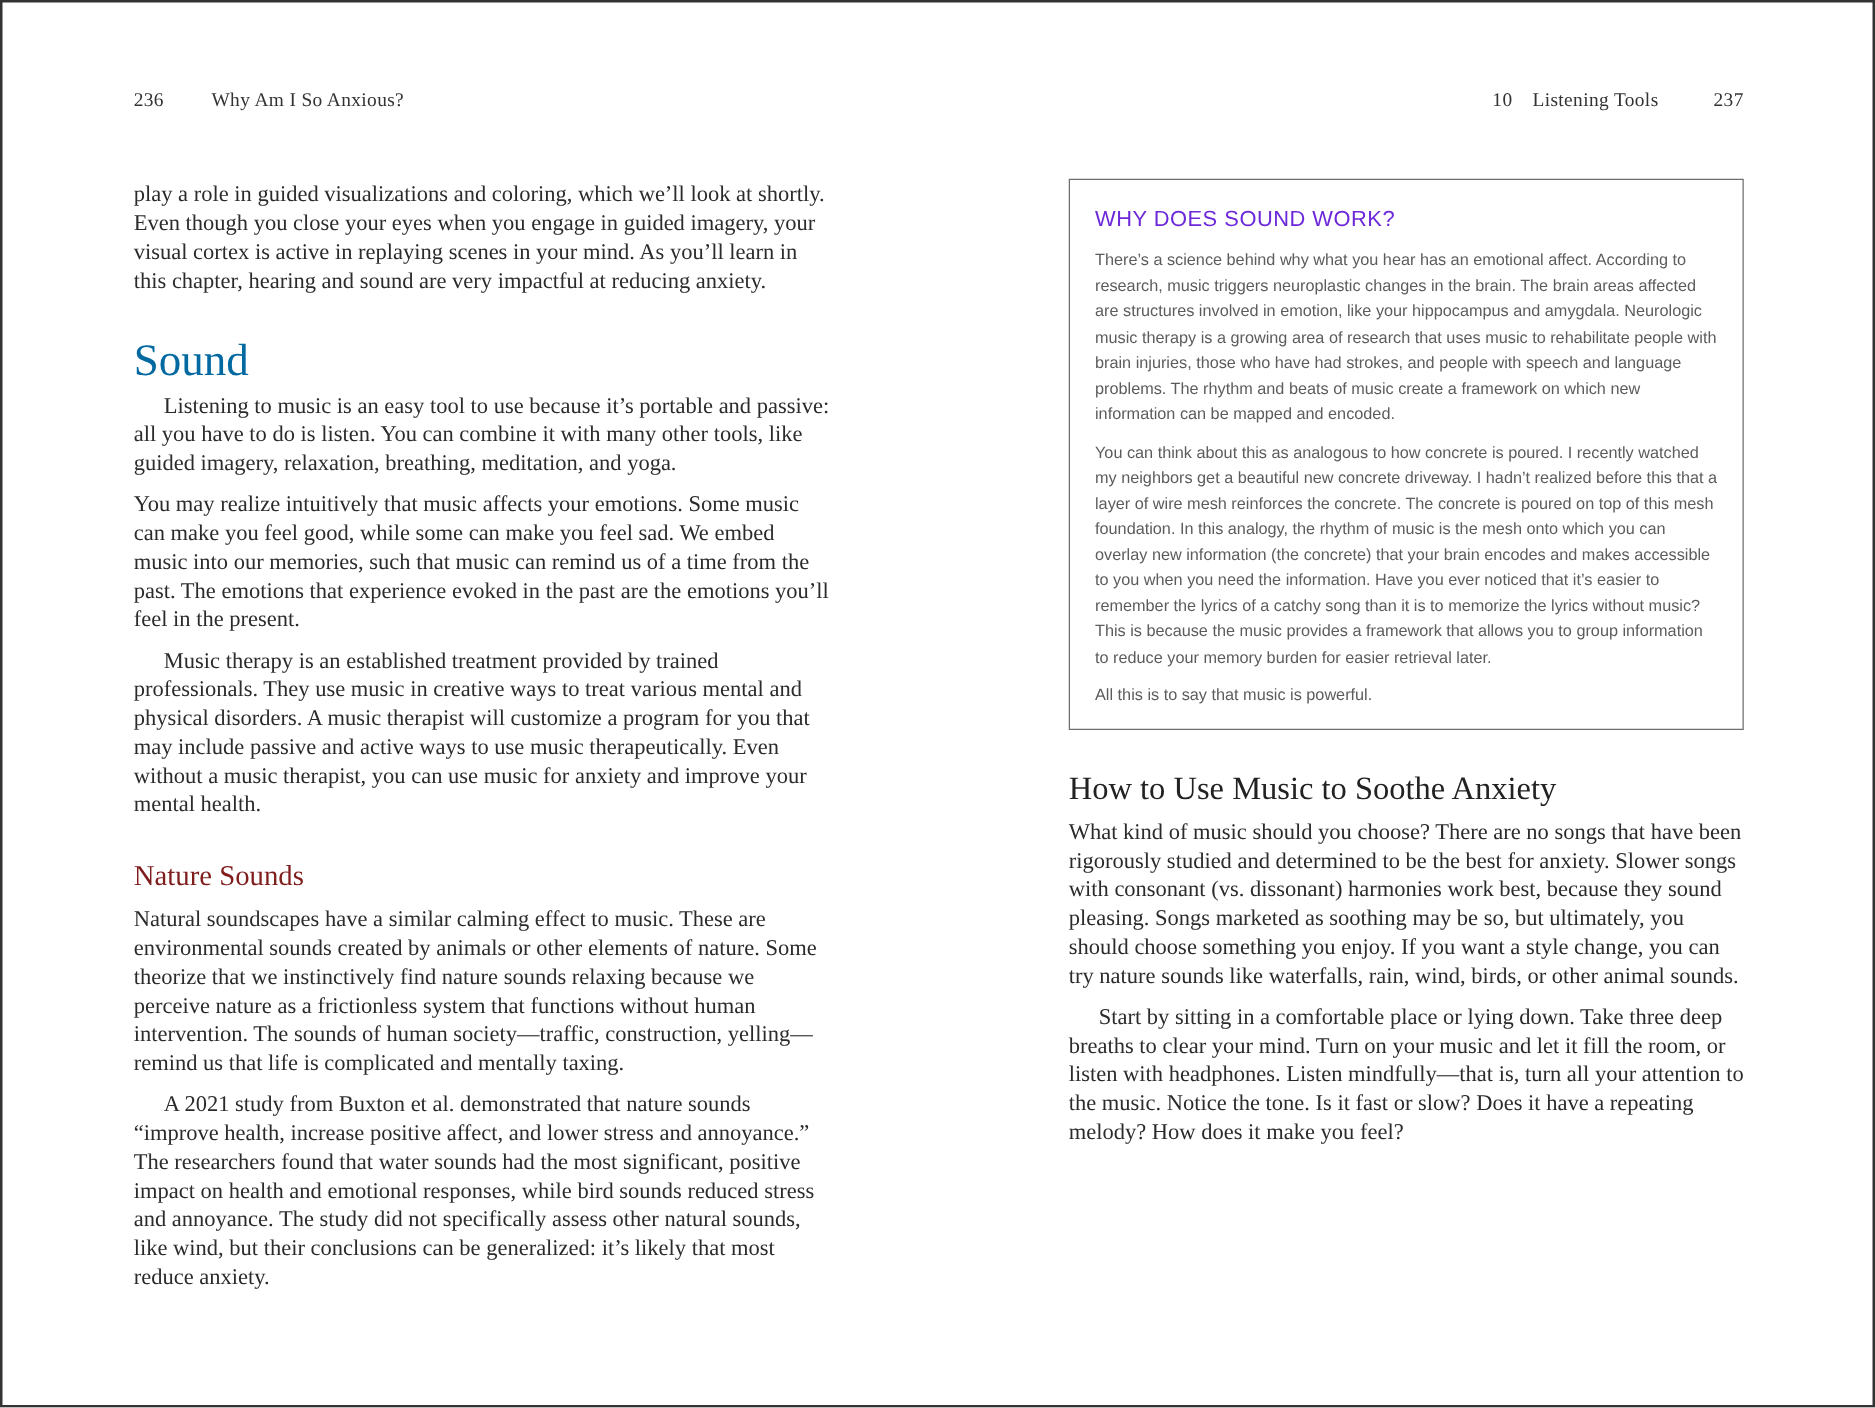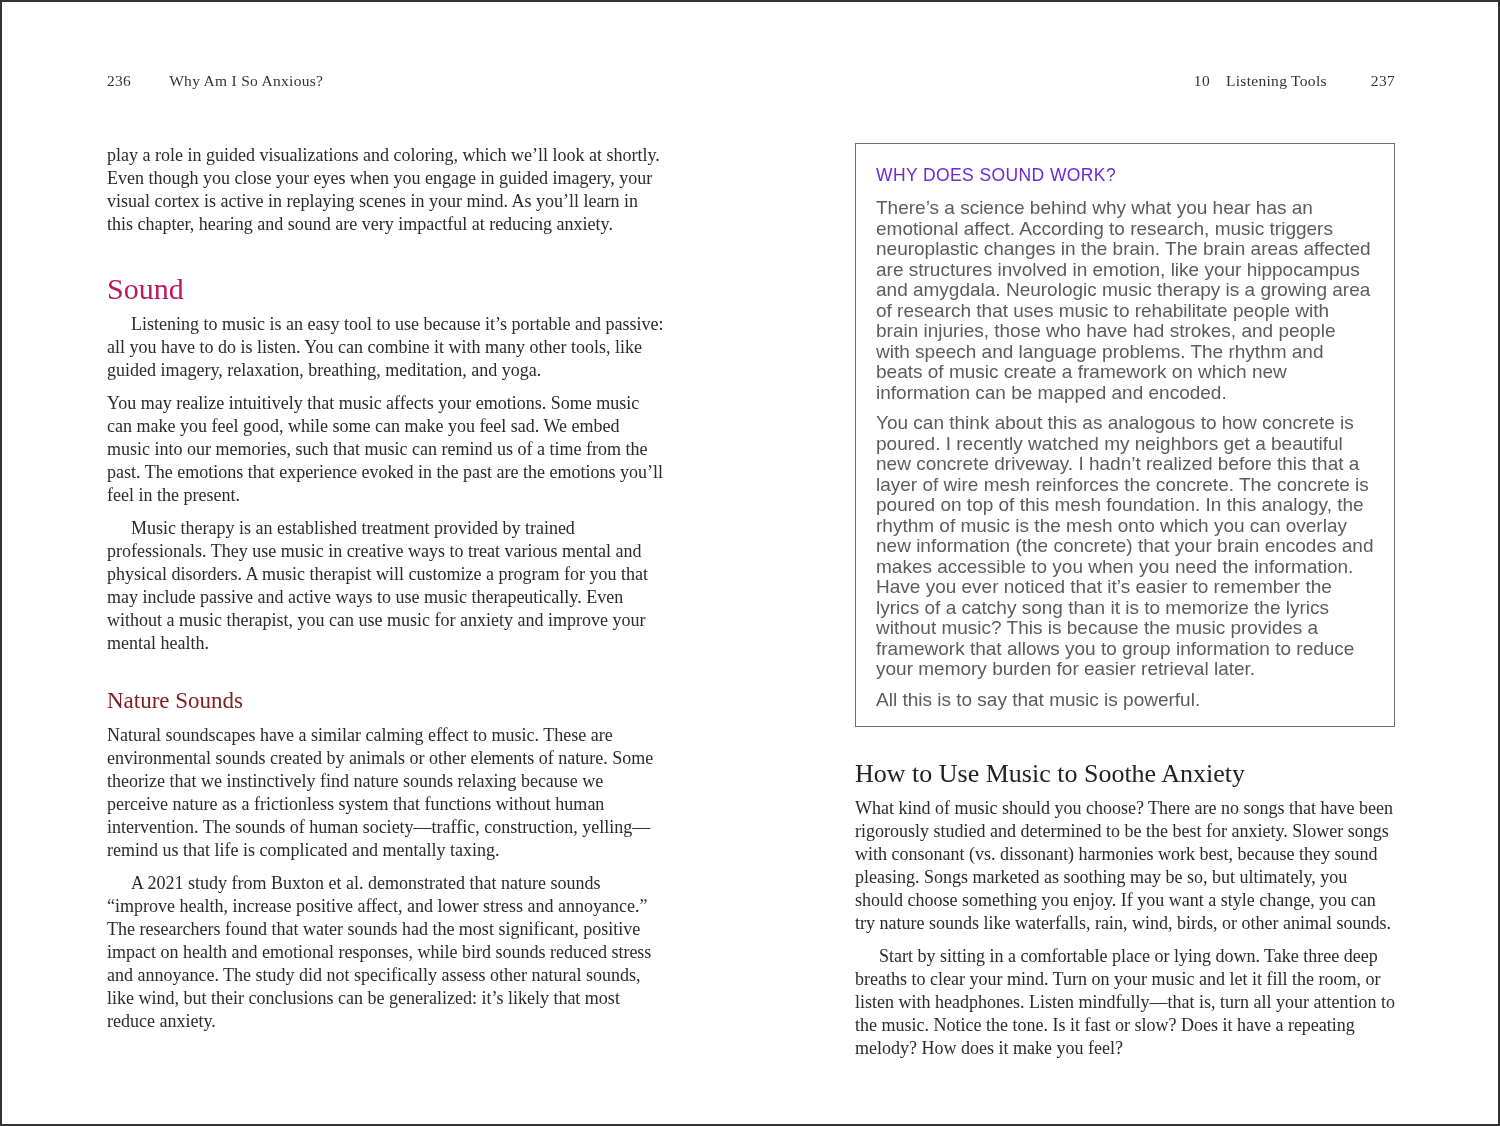--- a/index.html
+++ b/index.html
@@ -38,24 +38,24 @@
     margin: 0 0 10px 0;
     font-size: 18px;
     line-height: 23px;
     text-align: left;
   }
   p.body.indent { text-indent: 24px; }
   p.body:last-child { margin-bottom: 16px; }
 
   h1.sec-main {
     margin: 36px 0 8px 0;
-    font-size: 30px;
+    font-size: 36px;
     line-height: 33px;
     font-weight: 400;
-    color: #be185d;
+    color: #0369a1;
   }
   h2.sec-sub {
     margin: 32px 0 10px 0;
     font-size: 23px;
     line-height: 27px;
     font-weight: 400;
     color: #7f1d1d;
   }
   h2.sec-howto {
     margin: 32px 0 8px 0;
@@ -76,21 +76,21 @@
   .callout-title {
     font-size: 17.5px;
     line-height: 22px;
     font-weight: 400;
     letter-spacing: 0.4px;
     color: #6d28d9;
     margin: 0 0 12px 0;
   }
   .callout p {
     margin: 0 0 10px 0;
-    font-size: 19px;
+    font-size: 13px;
     line-height: 20.5px;
   }
   .callout p:last-child { margin-bottom: 0; }
 </style>
 </head>
 <body>
 
 <div class="spread">
 
   <div class="page-col page-left">

